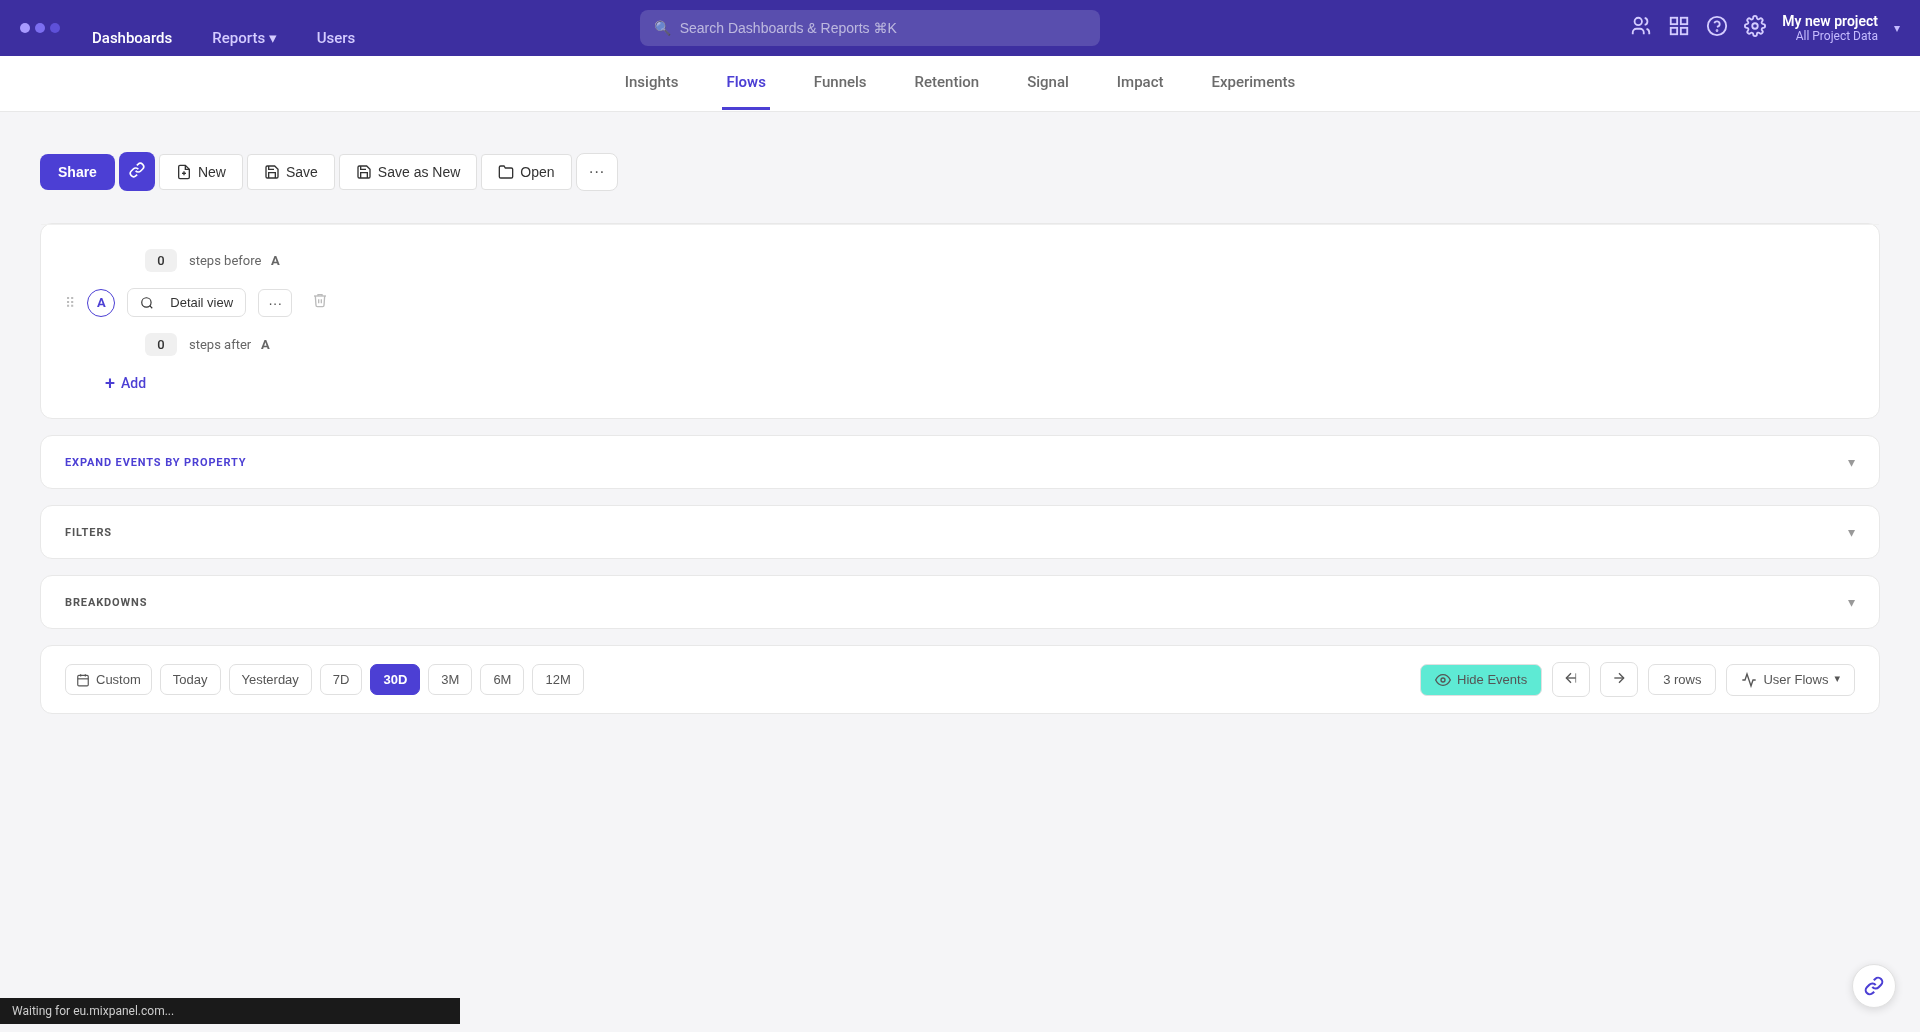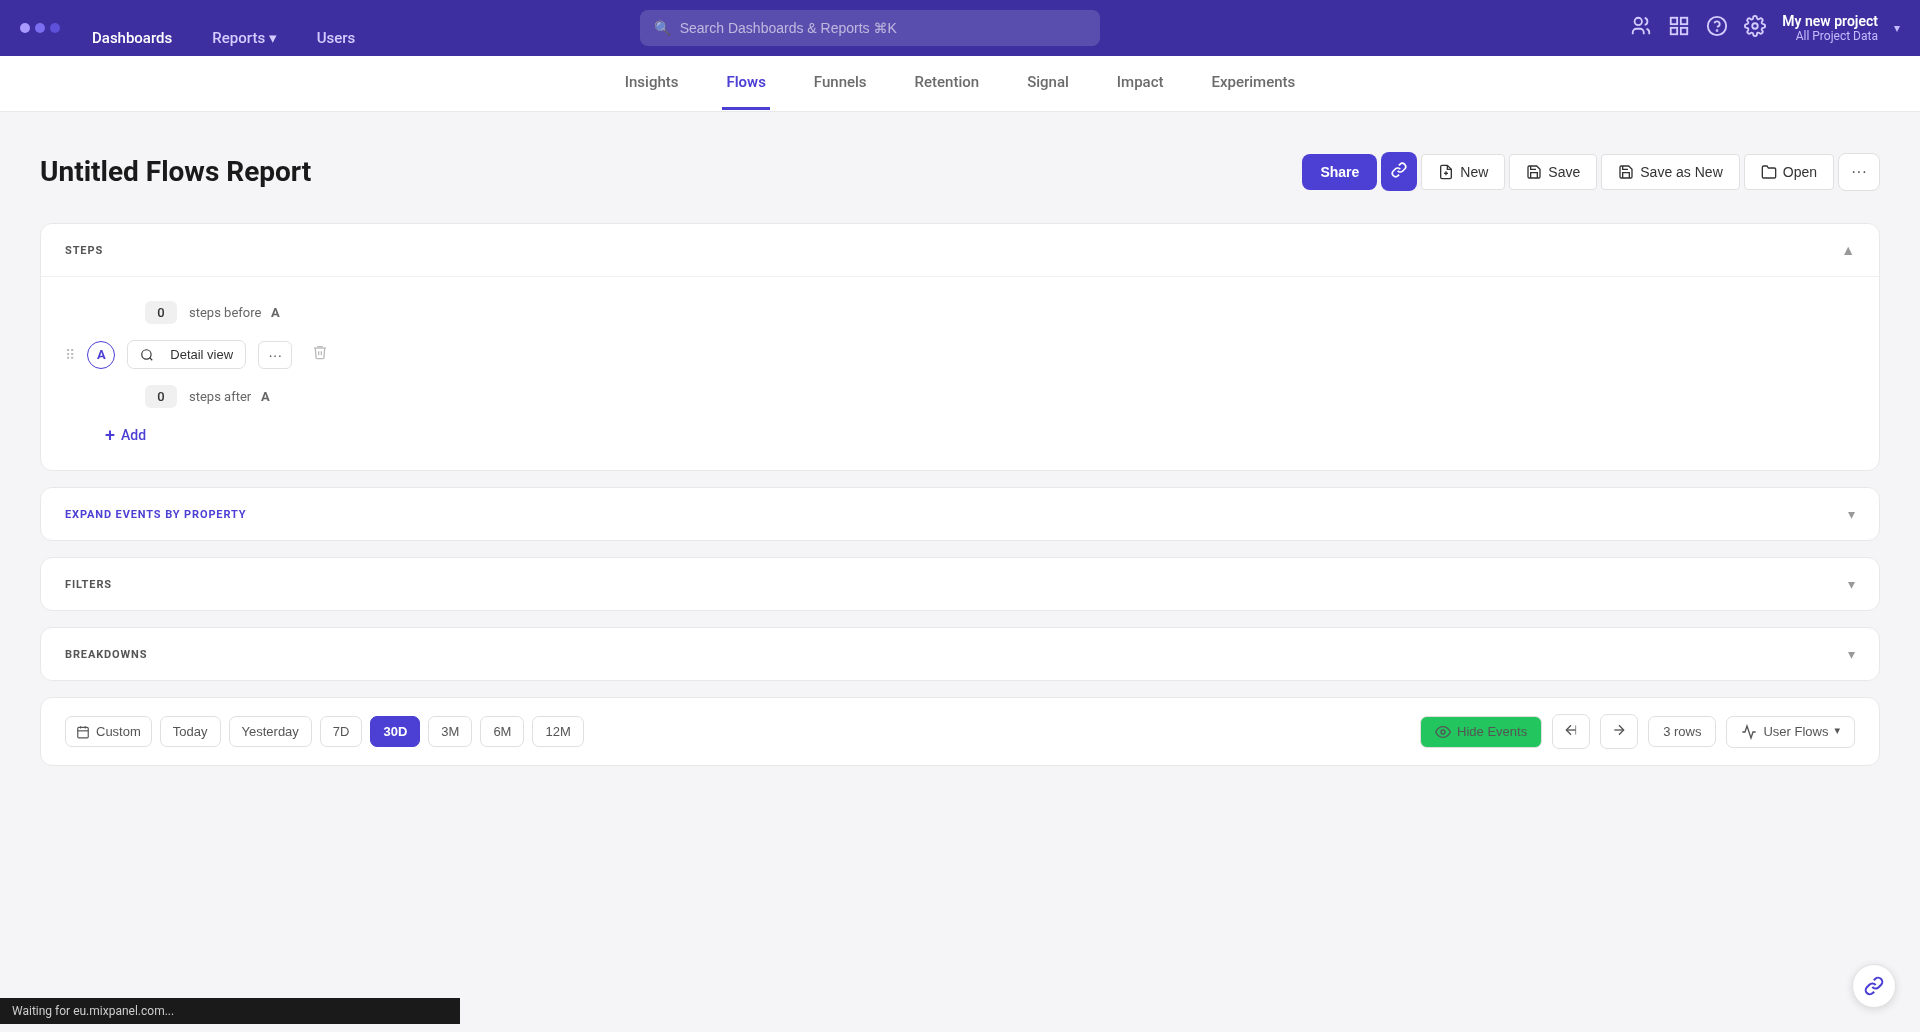--- a/index.html
+++ b/index.html
@@ -265,21 +265,21 @@
       gap: 6px;
       font-size: 13px;
     }
 
     .right-controls { margin-left: auto; display: flex; align-items: center; gap: 10px; }
 
     .hide-events-btn {
       display: flex;
       align-items: center;
       gap: 6px;
-      background: #22c55e;
+      background: #5eead4;
       border: 1.5px solid #e0e0e0;
       border-radius: 7px;
       padding: 7px 14px;
       font-size: 13px;
       cursor: pointer;
       color: #555;
     }
 
     .arrow-btn {
       background: #fff;
@@ -429,21 +429,20 @@
     <span>Impact</span>
   </div>
   <div class="sub-nav-item">
     <span>Experiments</span>
   </div>
 </nav>
 
 <div class="main-content">
 
   <div class="report-header">
-    <h1 class="report-title">Untitled Flows Report</h1>
     <div class="header-actions">
       <div class="btn-share-group">
         <button class="btn-share">
           <span>Share</span>
         </button>
         <button class="btn-link-icon" style="margin-left:2px;border-radius:8px;">
           <svg width="16" height="16" viewBox="0 0 24 24" fill="none" stroke="currentColor" stroke-width="2.5">
               <path d="M10 13a5 5 0 0 0 7.54.54l3-3a5 5 0 0 0-7.07-7.07l-1.72 1.71"></path>
               <path d="M14 11a5 5 0 0 0-7.54-.54l-3 3a5 5 0 0 0 7.07 7.07l1.71-1.71"></path>
             </svg>
@@ -485,24 +484,20 @@
         <span>Open</span>
       </button>
 
       <button class="btn-more">
         <span>···</span>
       </button>
     </div>
   </div>
 
   <div class="config-panel">
-    <div class="section-header">
-      <span class="section-title">STEPS</span>
-      <span class="chevron-icon">▲</span>
-    </div>
     <hr class="section-divider">
     <div class="steps-content">
 
       <div class="step-row" style="padding-left:80px;">
         <span class="step-badge">0</span>
         <span class="step-label-small">
           <span>steps before</span>
           &nbsp;
           <strong>A</strong>
         </span>

